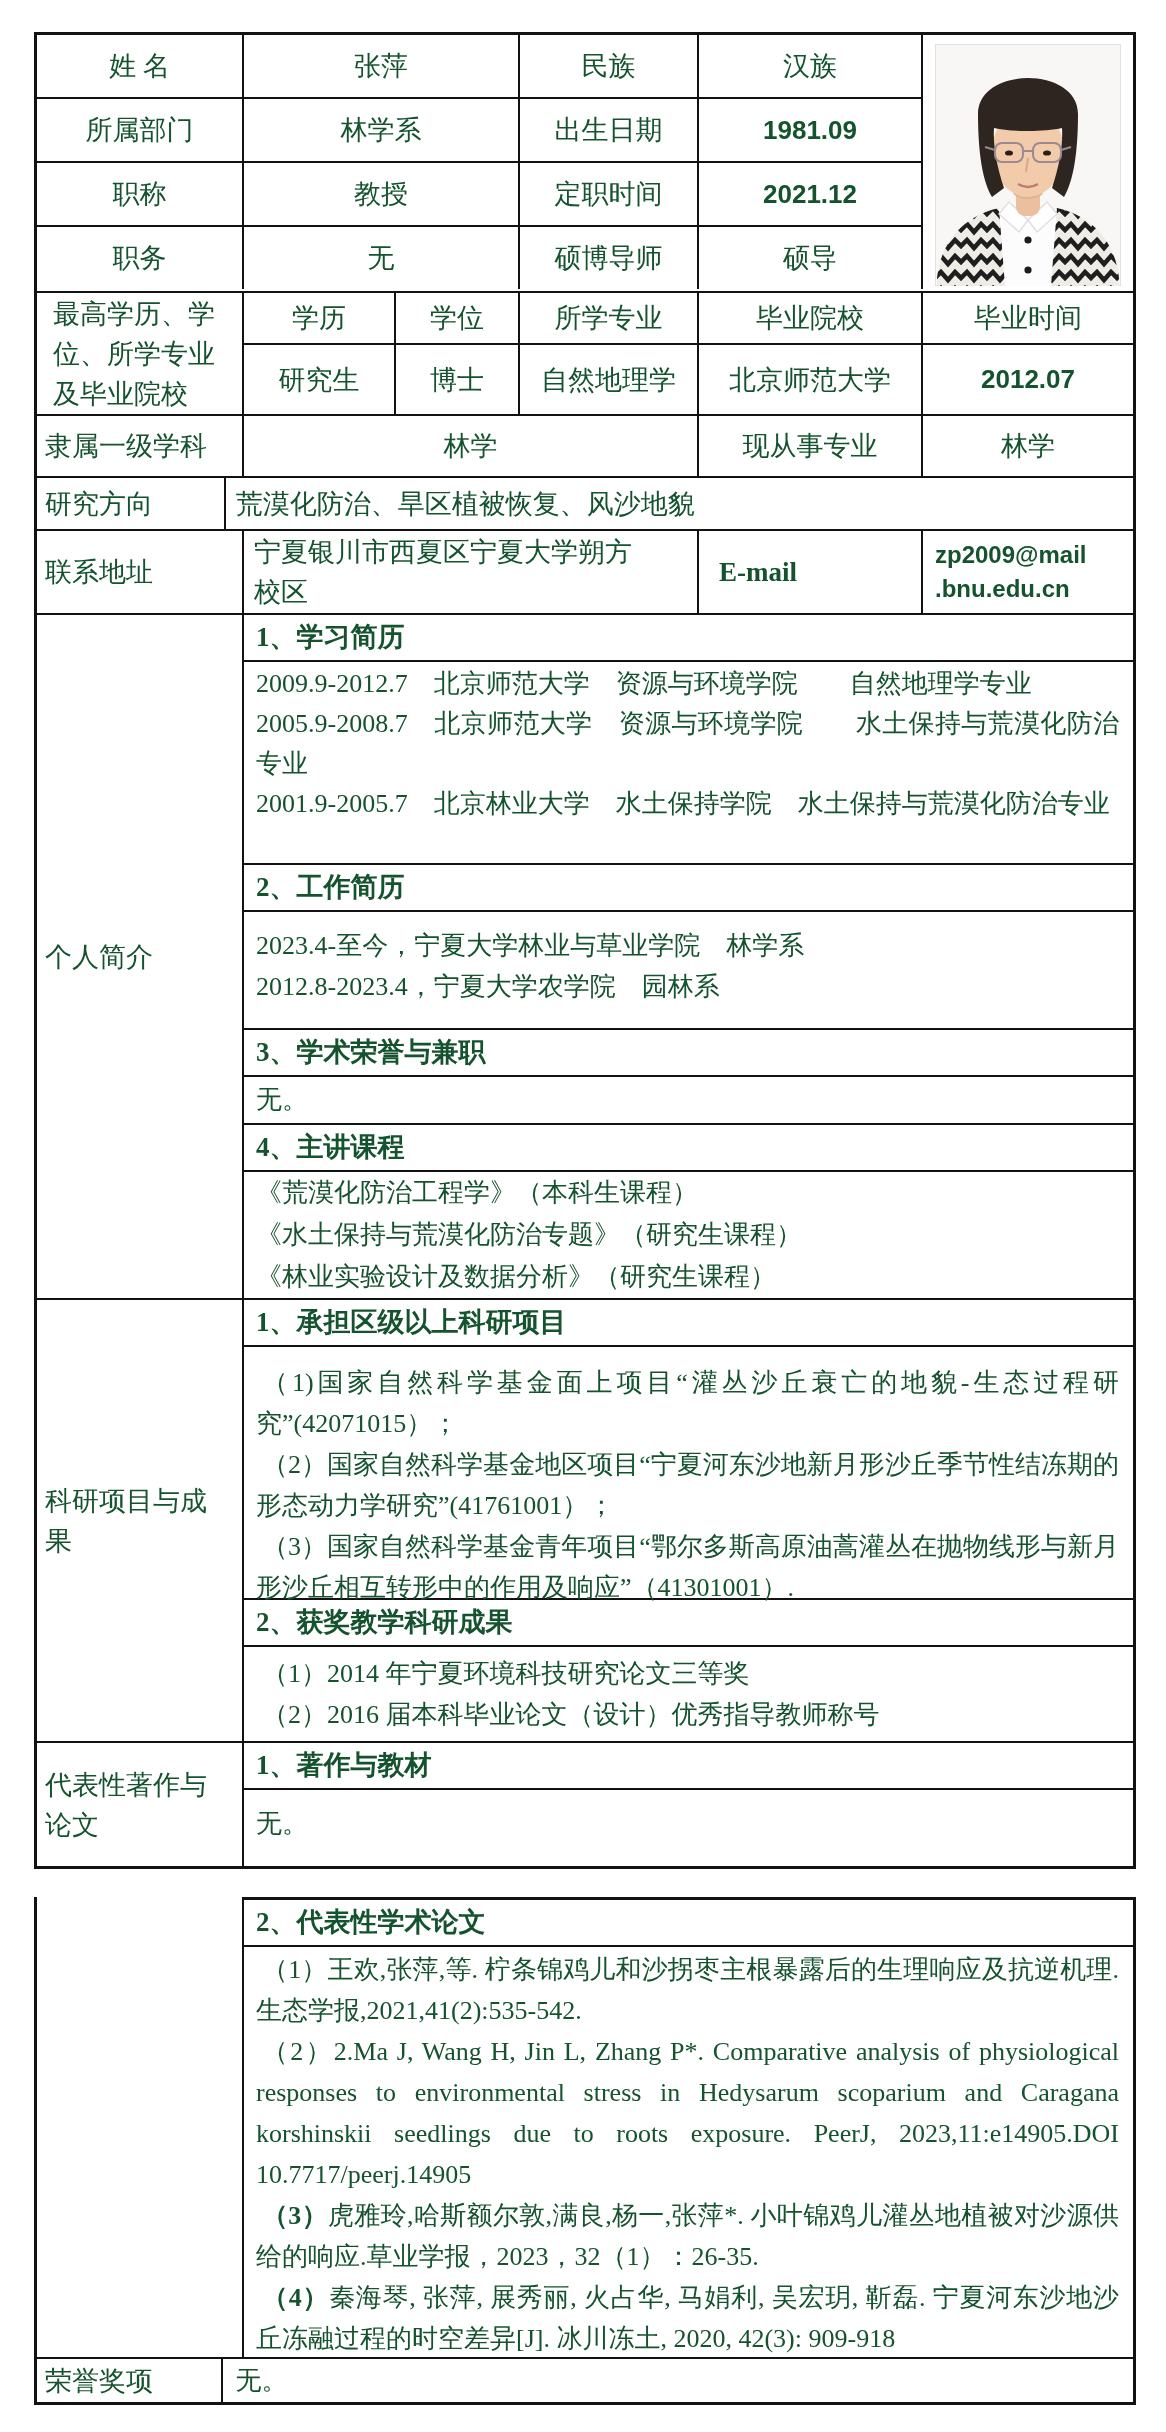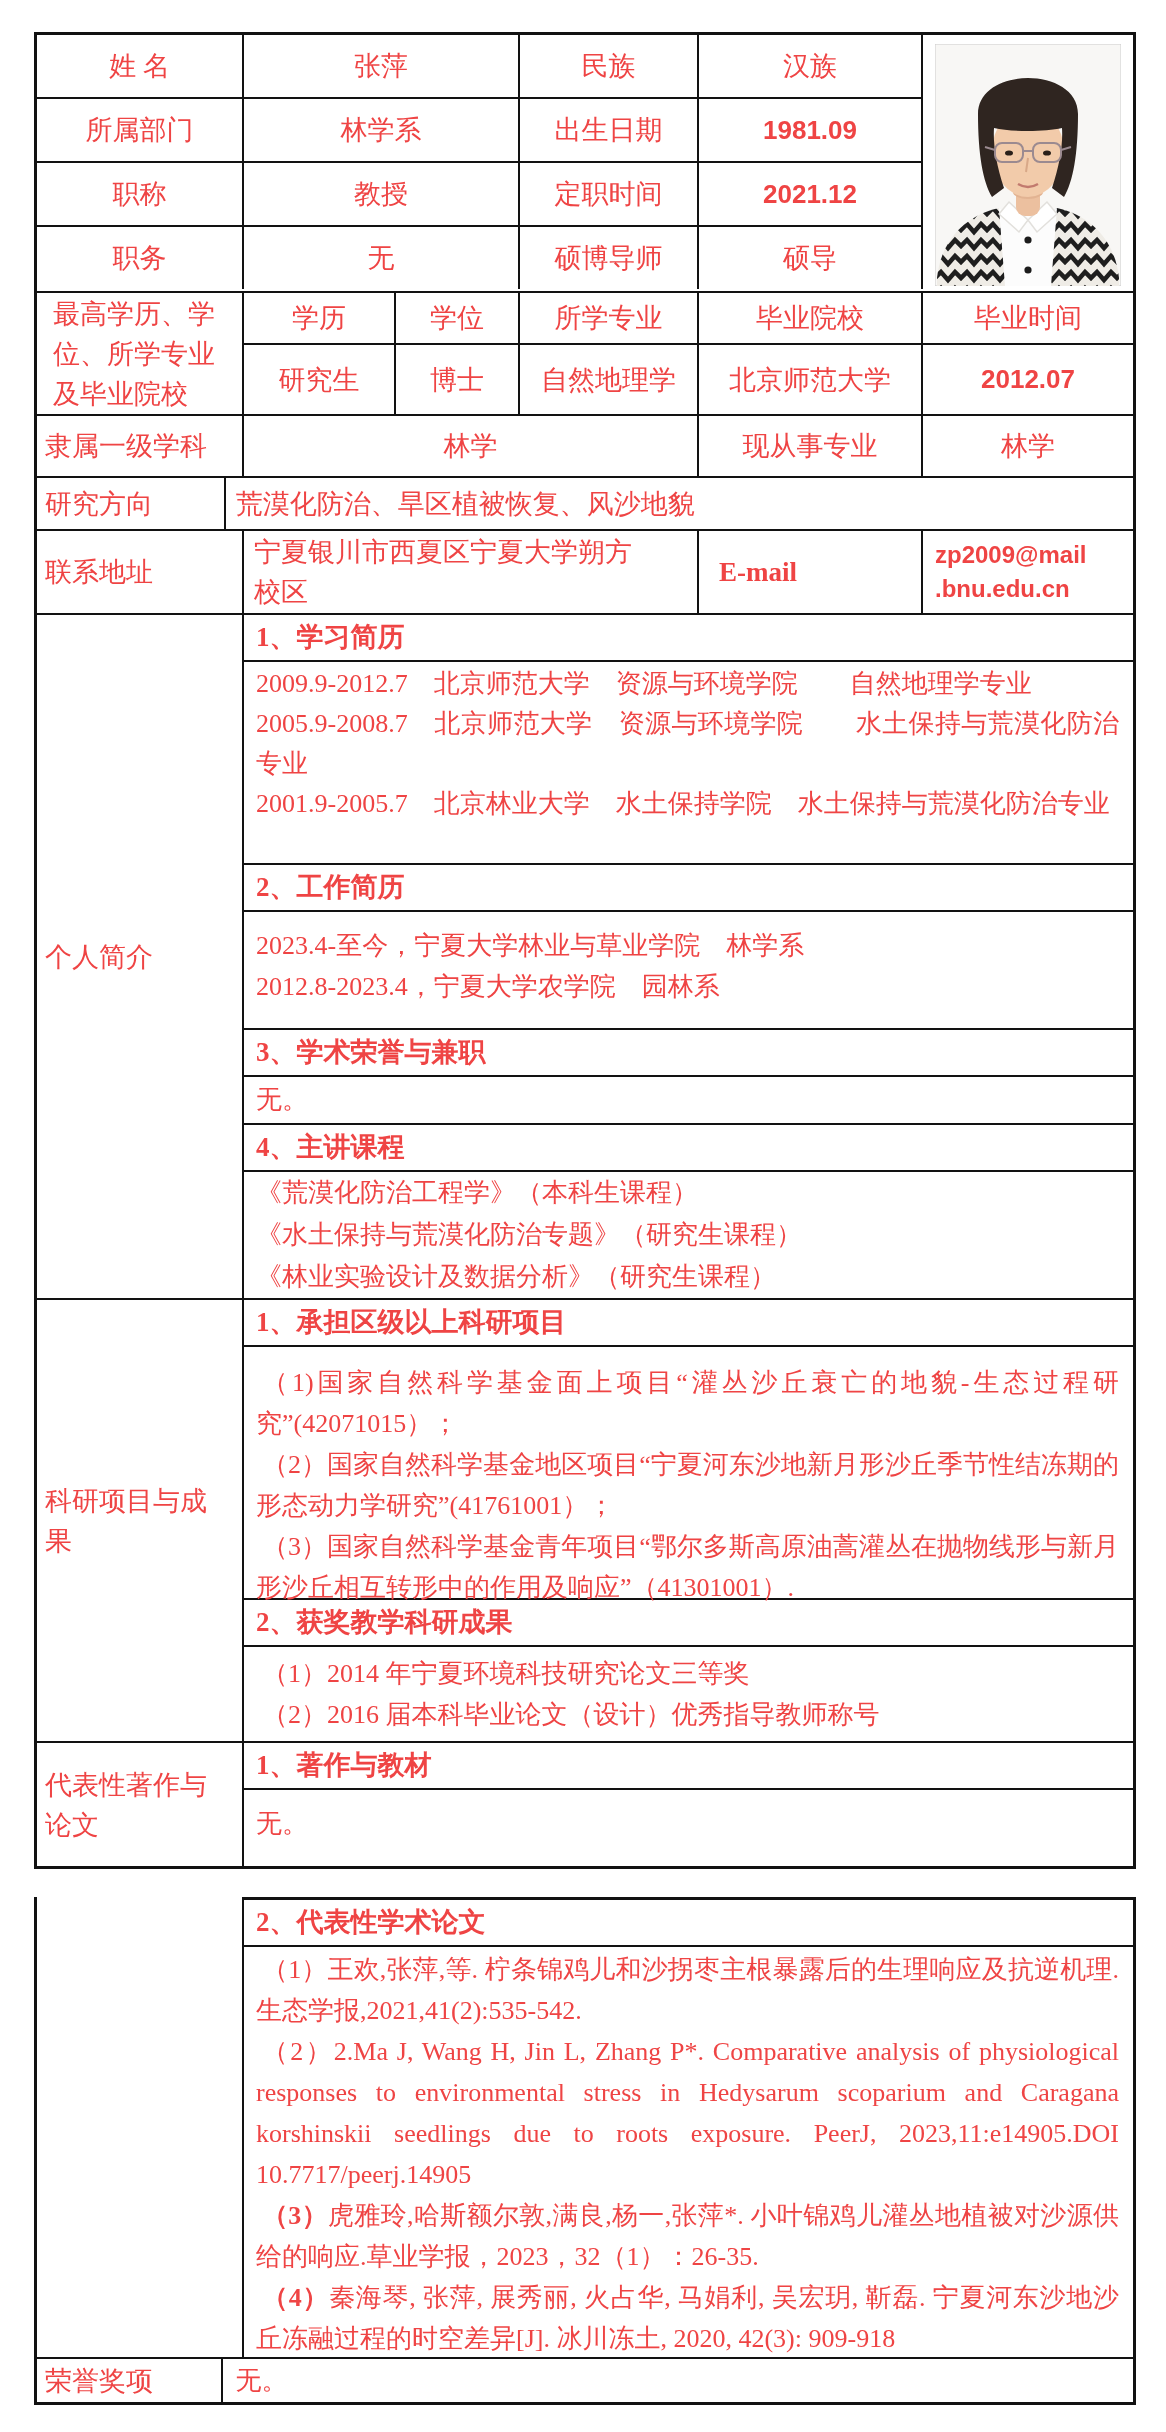--- a/index.html
+++ b/index.html
@@ -1,21 +1,21 @@
 <!DOCTYPE html>
 <html><head>
 <meta charset="utf-8">
 <style>
   * { box-sizing: border-box; margin: 0; padding: 0; }
   html, body { background: #ffffff; }
   body { width: 1166px; height: 2432px; overflow: hidden; }
   .page {
     position: relative; width: 1166px; height: 2432px;
     font-family: "Liberation Serif", "DejaVu Serif", serif;
-    color: #ef4444;
+    color: #14532d;
   }
   
   .t1 {
     position: absolute; left: 34px; top: 32px; width: 1102px;
     border: 3px solid #121212; background: #fff;
   }
   .t2 {
     position: absolute; left: 34px; top: 1897px; width: 1102px;
     border: 3px solid #121212; border-top: none; background: #fff;
   }

